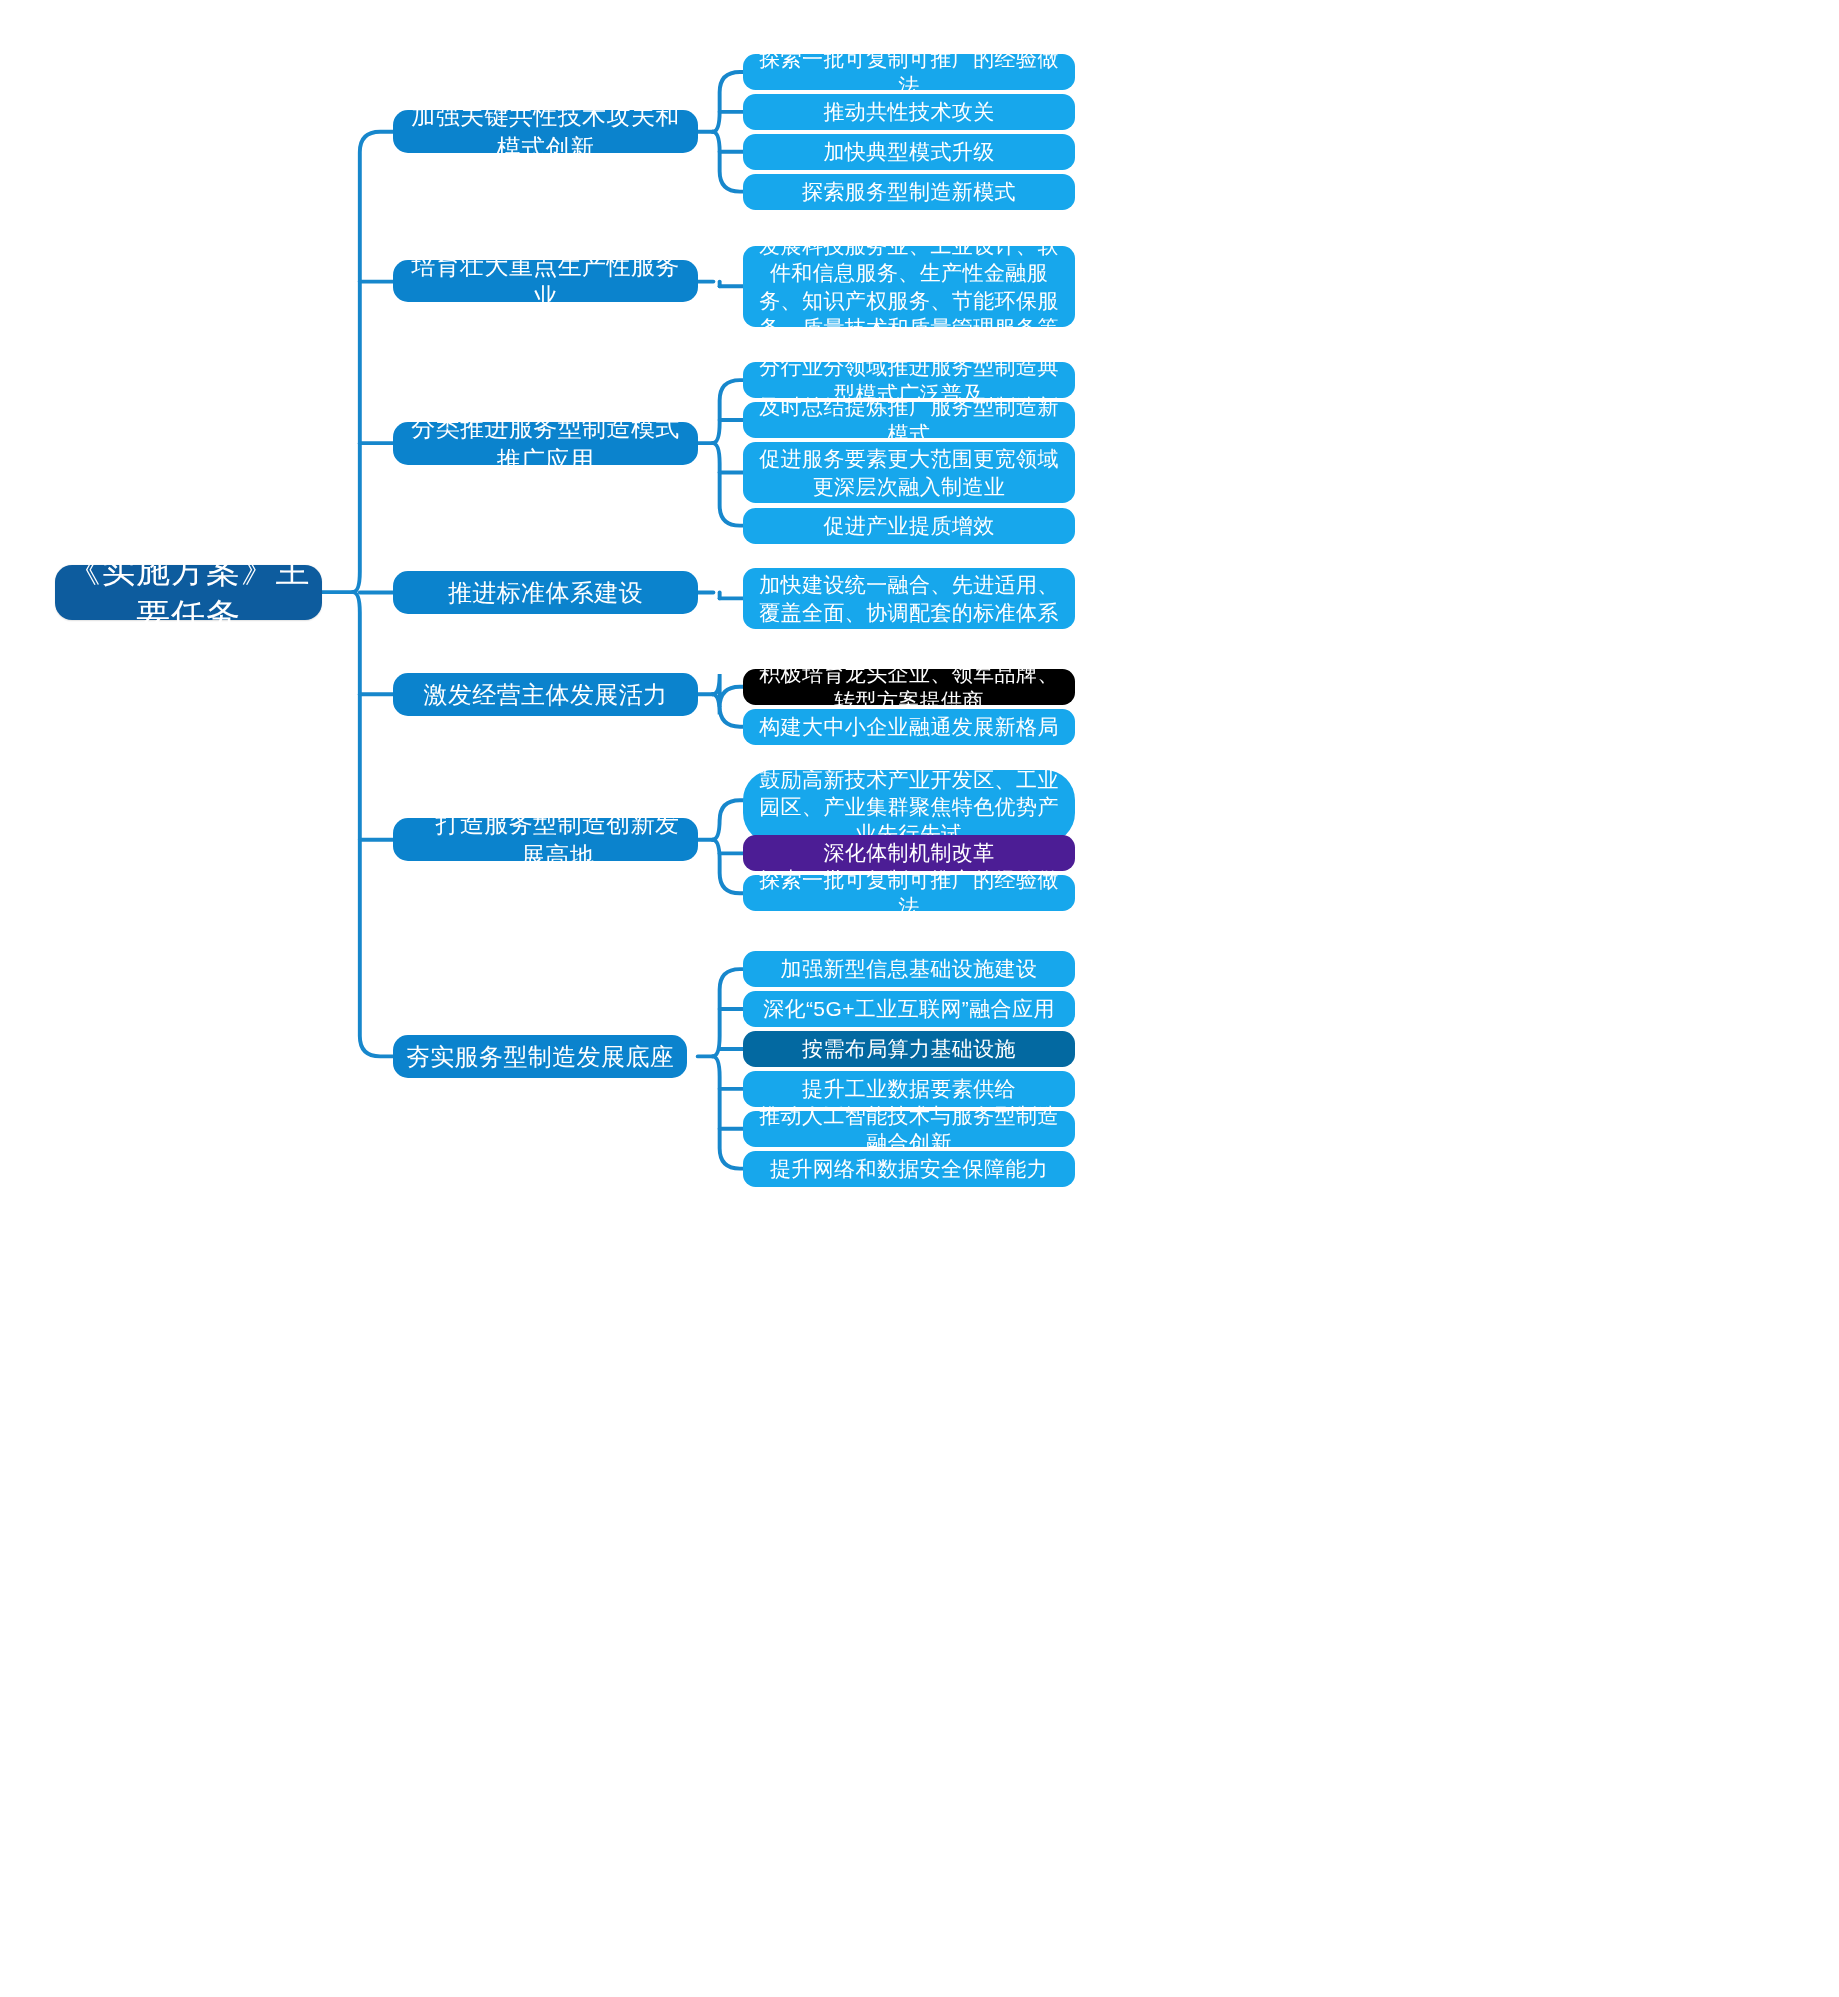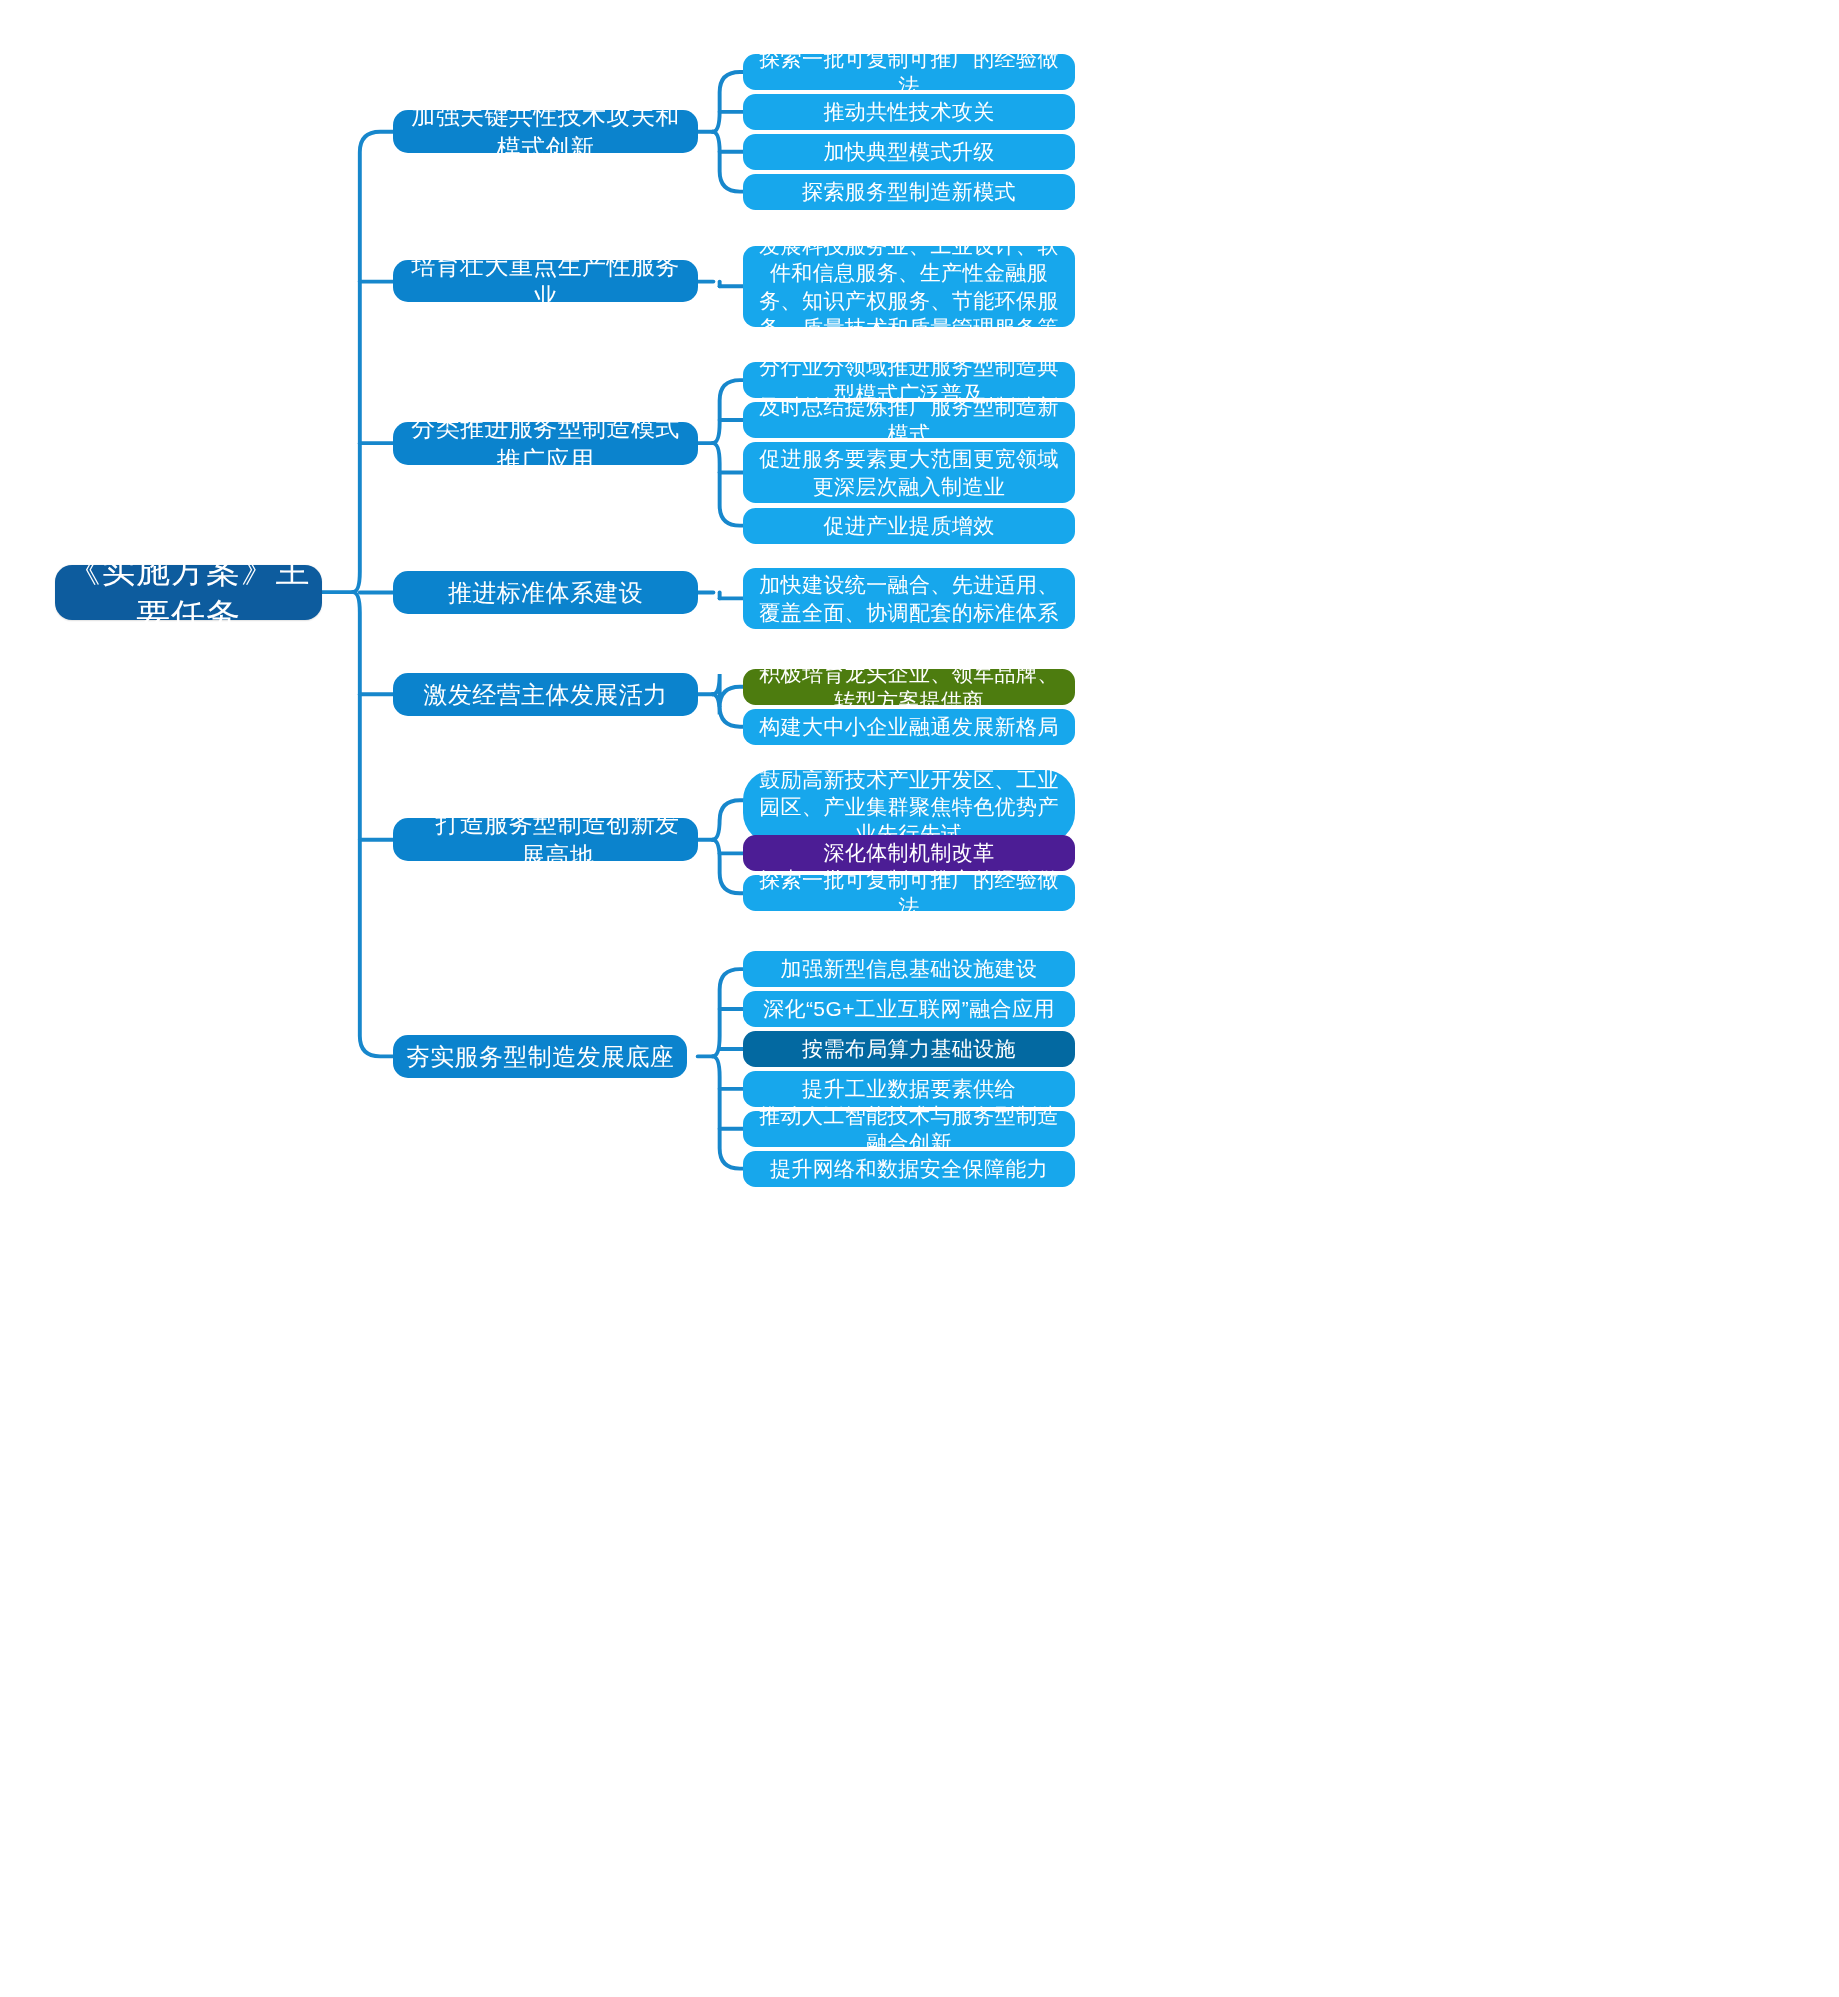--- a/index.html
+++ b/index.html
@@ -148,21 +148,21 @@
       </div>
       <div class="node leaf" style="left: 743px; top: 442px; width: 332px; height: 61px; background: rgb(23, 167, 236);">
         <span class="txt">促进服务要素更大范围更宽领域更深层次融入制造业</span>
       </div>
       <div class="node leaf" style="left: 743px; top: 508px; width: 332px; height: 36px; background: rgb(23, 167, 236);">
         <span class="txt">促进产业提质增效</span>
       </div>
       <div class="node leaf" style="left: 743px; top: 568px; width: 332px; height: 61px; background: rgb(23, 167, 236);">
         <span class="txt">加快建设统一融合、先进适用、覆盖全面、协调配套的标准体系</span>
       </div>
-      <div class="node leaf" style="left: 743px; top: 669px; width: 332px; height: 36px; background: #4d7c0f;">
+      <div class="node leaf" style="left: 743px; top: 669px; width: 332px; height: 36px; background: #000000;">
         <span class="txt">积极培育龙头企业、领军品牌、转型方案提供商</span>
       </div>
       <div class="node leaf" style="left: 743px; top: 709px; width: 332px; height: 36px; background: rgb(23, 167, 236);">
         <span class="txt">构建大中小企业融通发展新格局</span>
       </div>
       <div class="node leaf" style="left: 743px; top: 770px; width: 332px; height: 73px; background: rgb(23, 167, 236); border-radius: 30px;">
         <span class="txt">鼓励高新技术产业开发区、工业园区、产业集群聚焦特色优势产业先行先试</span>
       </div>
       <div class="node leaf" style="left: 743px; top: 835px; width: 332px; height: 36px; background: #4c1d95;">
         <span class="txt">深化体制机制改革</span>

